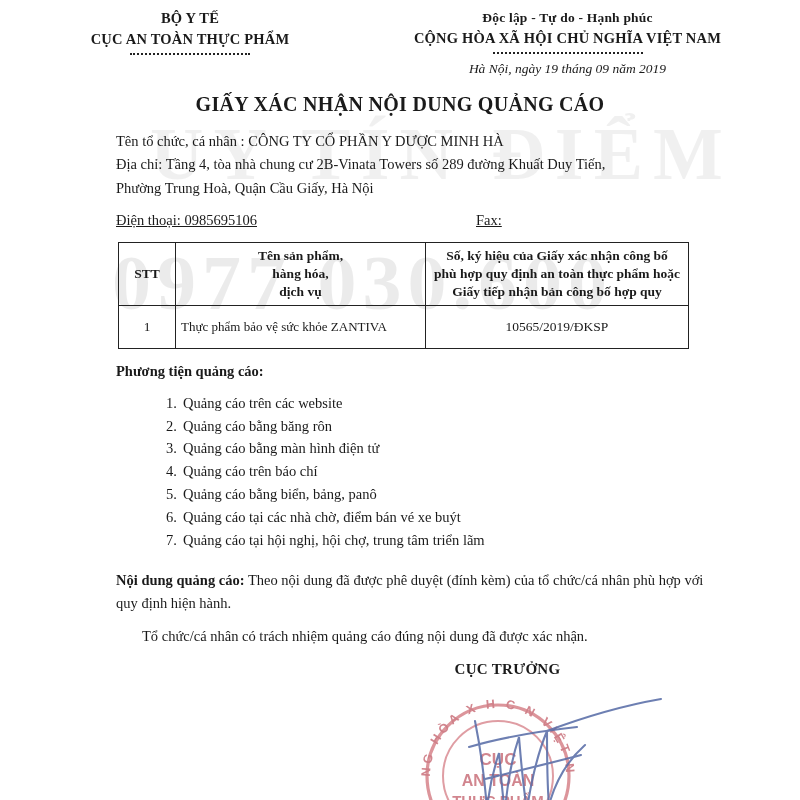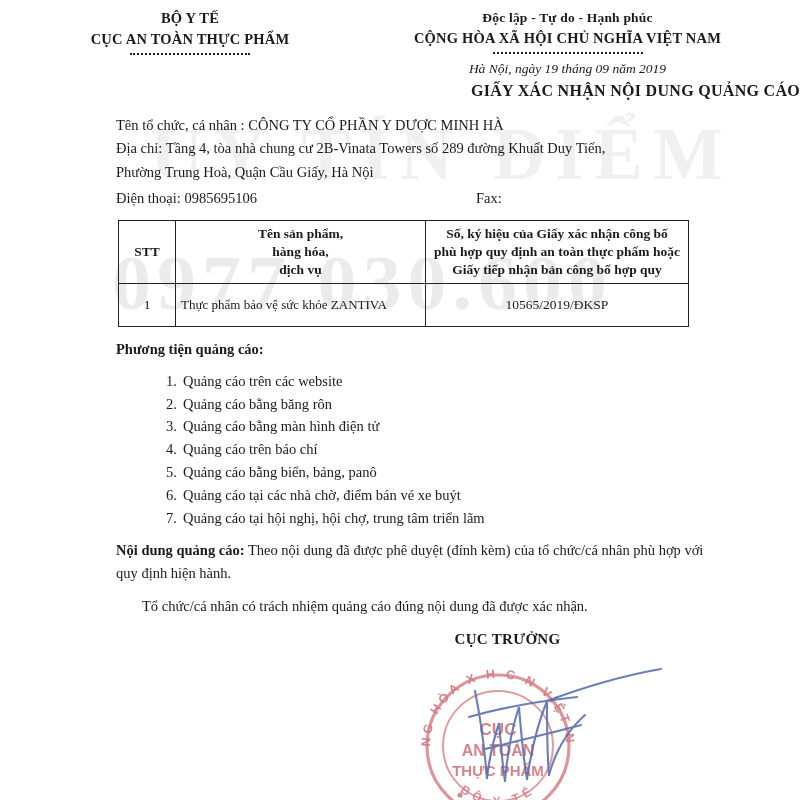--- a/index.html
+++ b/index.html
@@ -101,39 +101,40 @@
     font-size: 13.5px;
     line-height: 1.5;
   }
   .hdr-sub.italic {
     font-style: italic;
     text-align: center;
   }
 
   
   .doc-title {
-    text-align: right;
-    font-weight: bold;
-    font-size: 16px;
+    text-align: center;
+    font-weight: bold;
+    font-size: 20px;
     letter-spacing: 0.3px;
-    margin: 3px 0 14px 0;
+    margin: 14px 0 14px 0;
   }
 
   
   .org-block {
     padding: 0 112px 0 116px;
     font-size: 14.5px;
     line-height: 1.62;
   }
   .org-line {
     display: block;
   }
   .org-contact {
     display: flex;
-    margin-top: 3px;
+    margin-top: 9px;
+    text-decoration: underline;
   }
   .org-phone {
     width: 360px;
   }
 
   
   .tbl-wrap {
     margin: 9px 0 0 0;
     padding: 0 112px 0 118px;
   }
@@ -191,21 +192,21 @@
   ol.ad-list li {
     font-size: 14.5px;
     line-height: 1.58;
   }
   .li-num {
     display: inline-block;
     min-width: 17px;
   }
 
   .para {
-    margin-top: 9px;
+    margin-top: 17px;
     text-indent: 0;
   }
   .para .lead {
     font-weight: bold;
   }
   .para-indent {
     margin-top: 10px;
     padding-left: 26px;
   }
 

